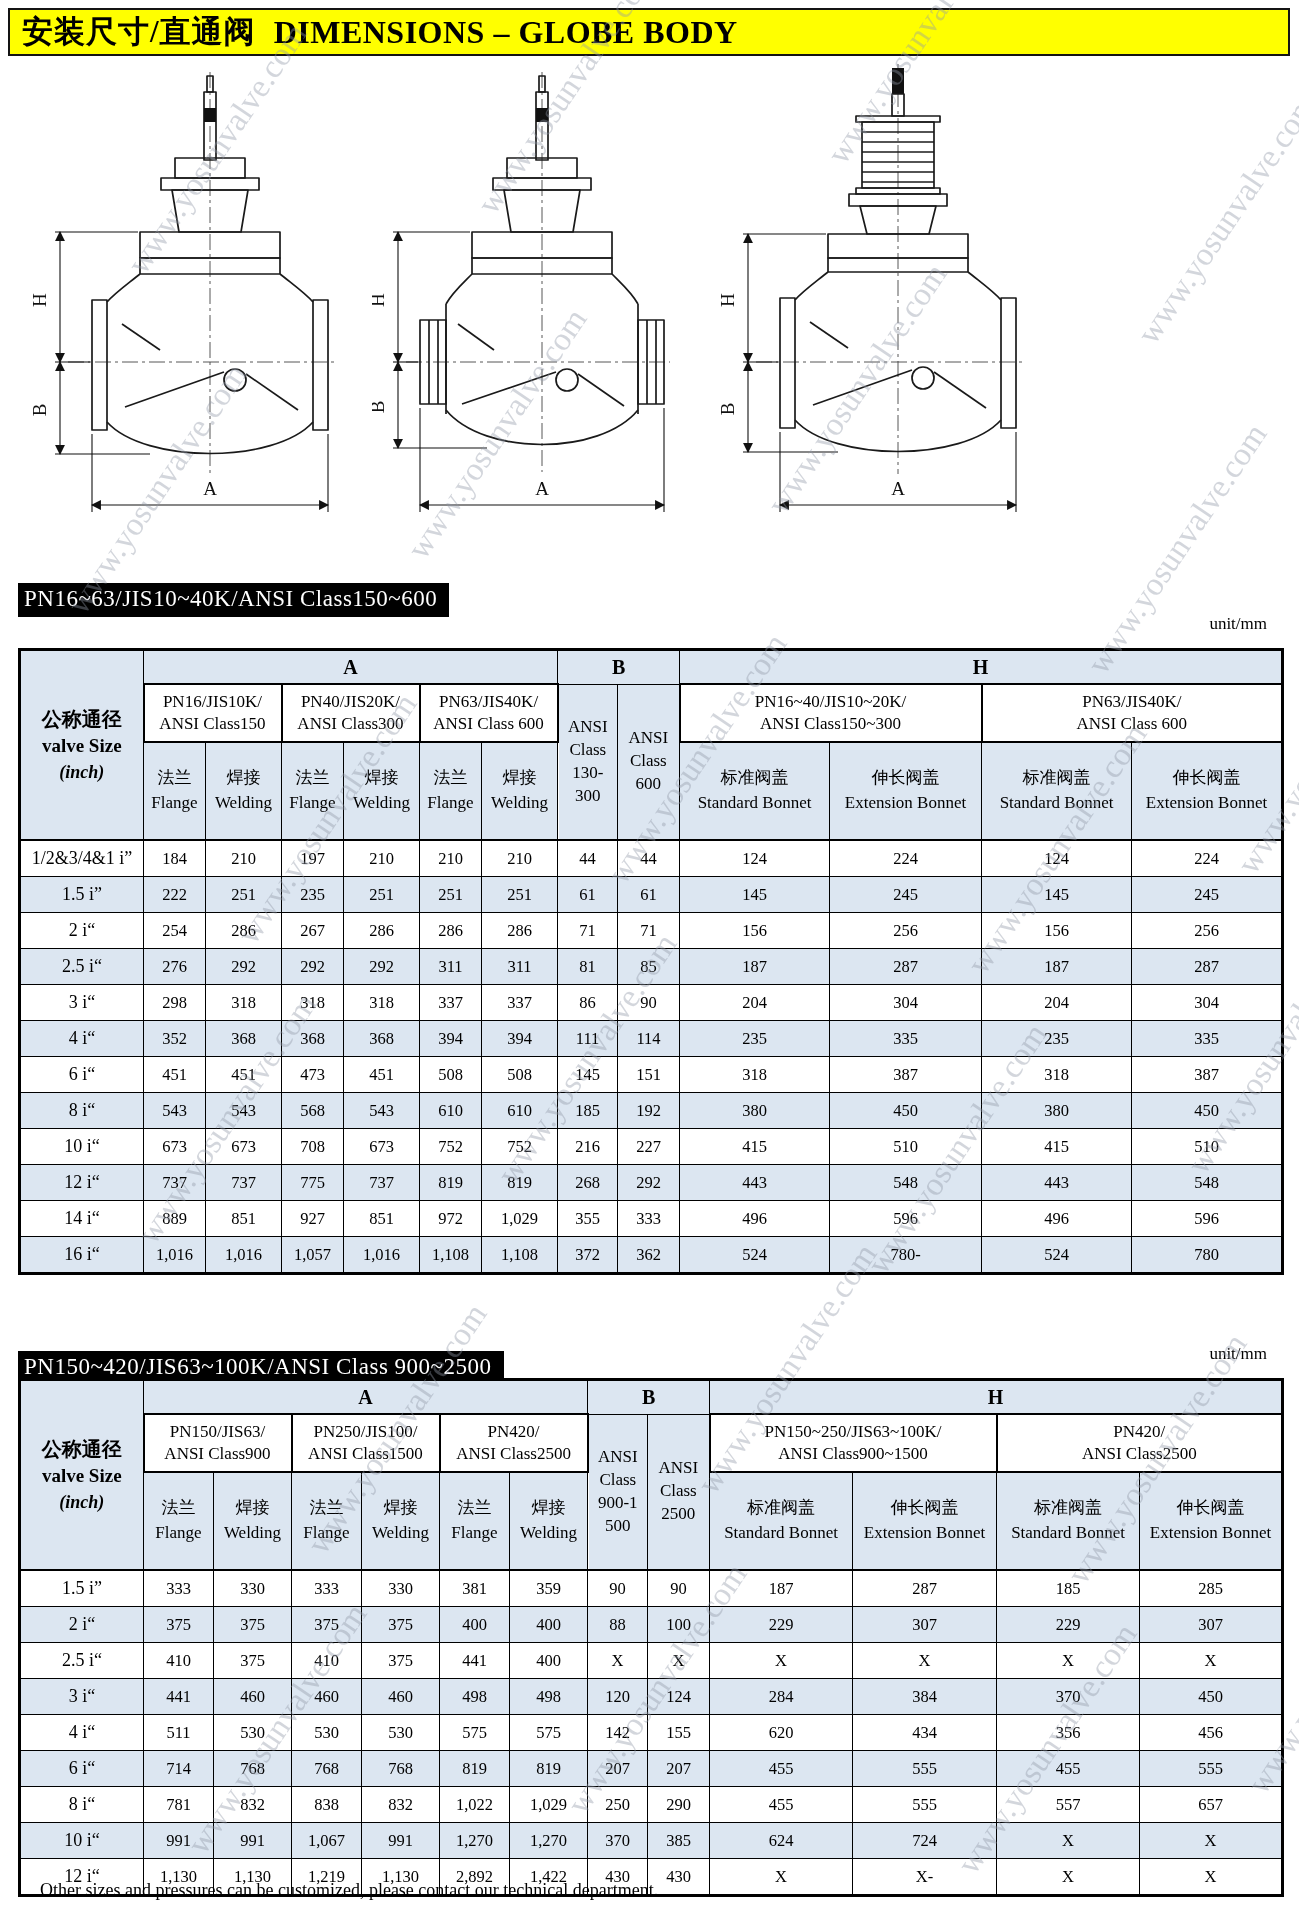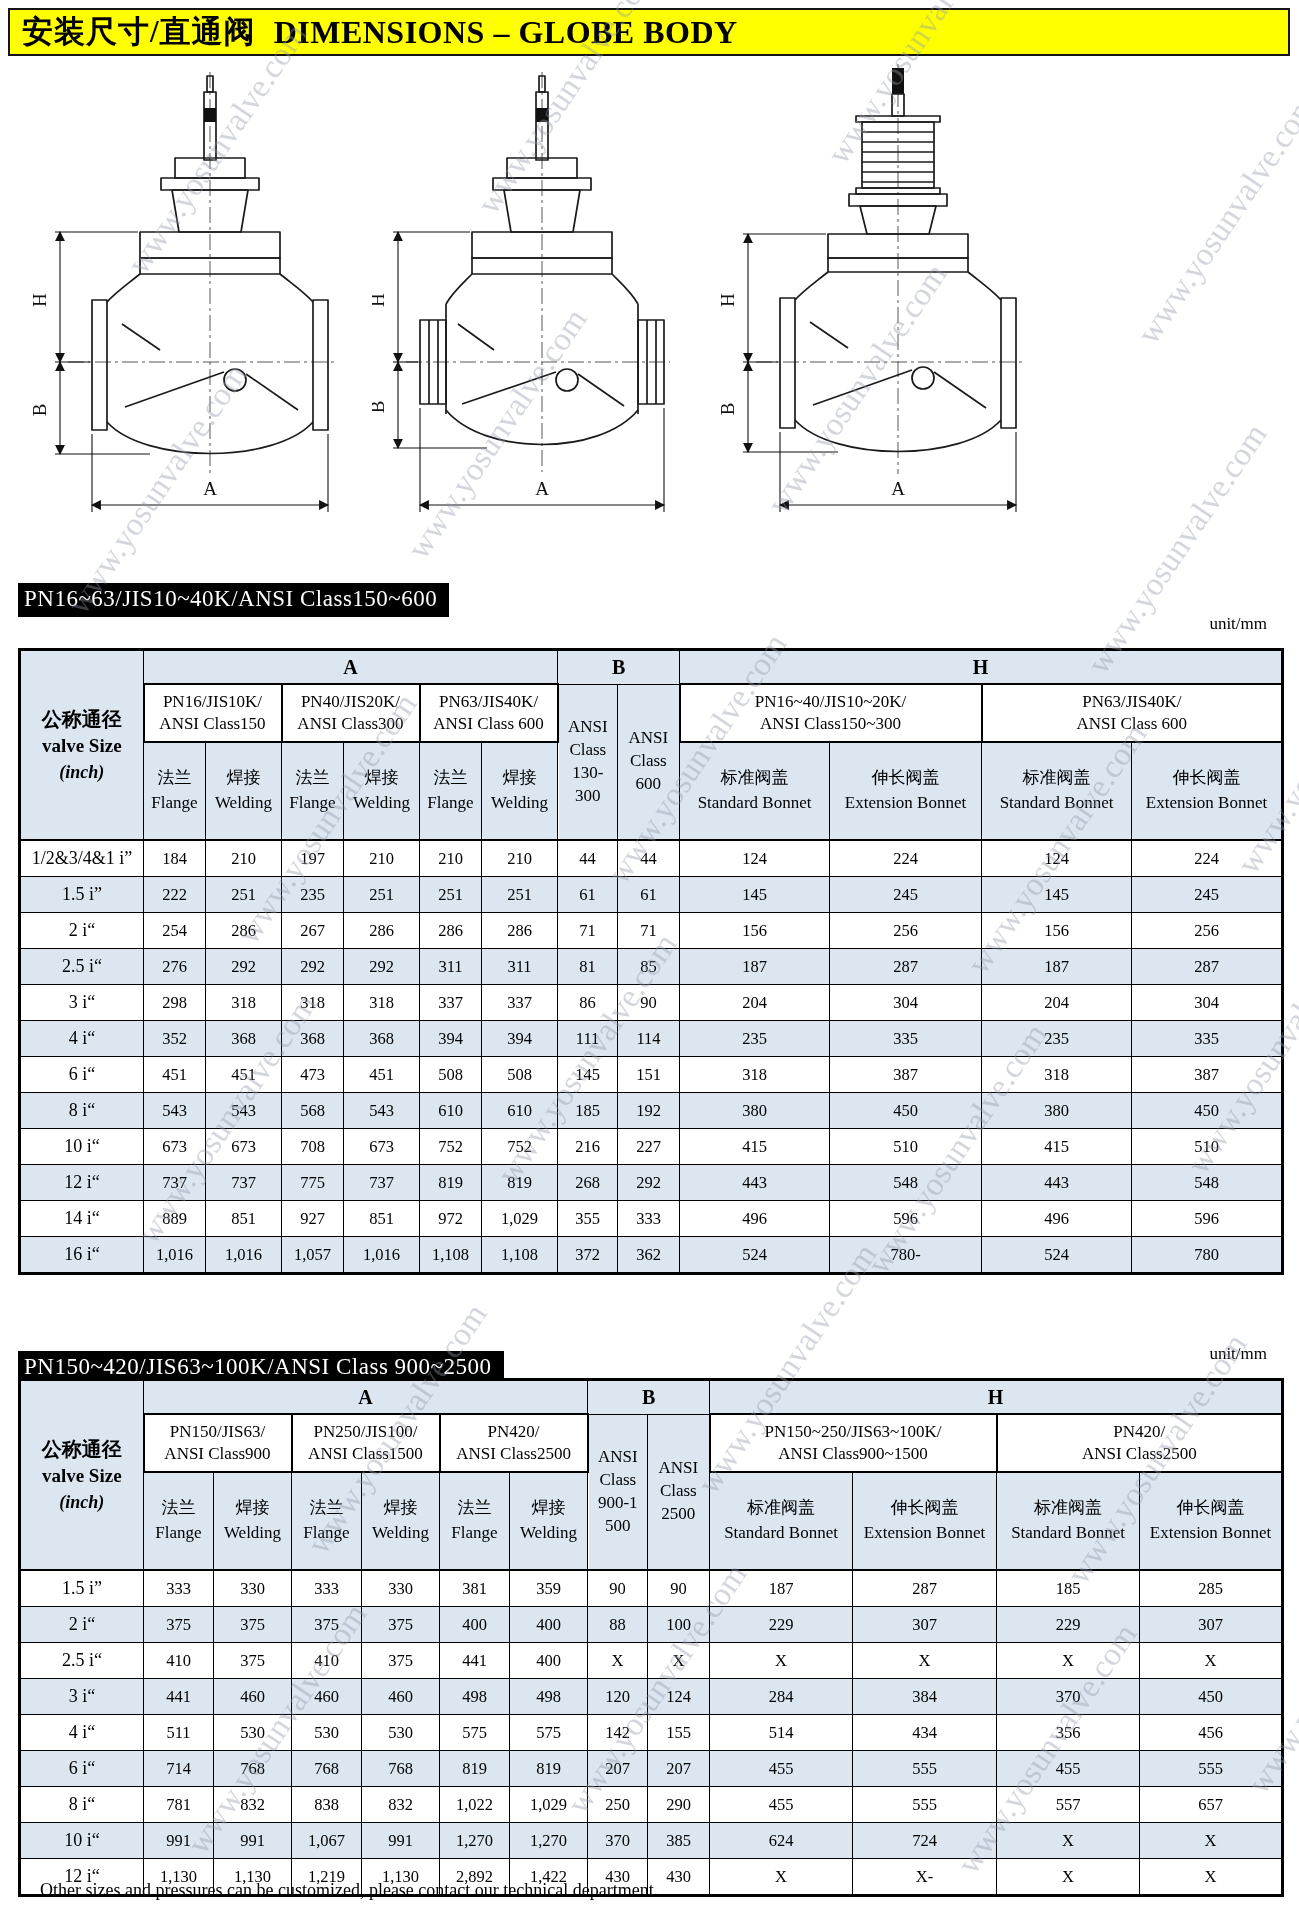--- a/index.html
+++ b/index.html
@@ -628,21 +628,21 @@
           <tr>
             <td class="size">4 i“</td>
             <td>511</td>
             <td>530</td>
             <td>530</td>
             <td>530</td>
             <td>575</td>
             <td>575</td>
             <td>142</td>
             <td>155</td>
-            <td>514</td>
+            <td>620</td>
             <td>434</td>
             <td>356</td>
             <td>456</td>
           </tr>
           <tr class="stripe">
             <td class="size">6 i“</td>
             <td>714</td>
             <td>768</td>
             <td>768</td>
             <td>768</td>

